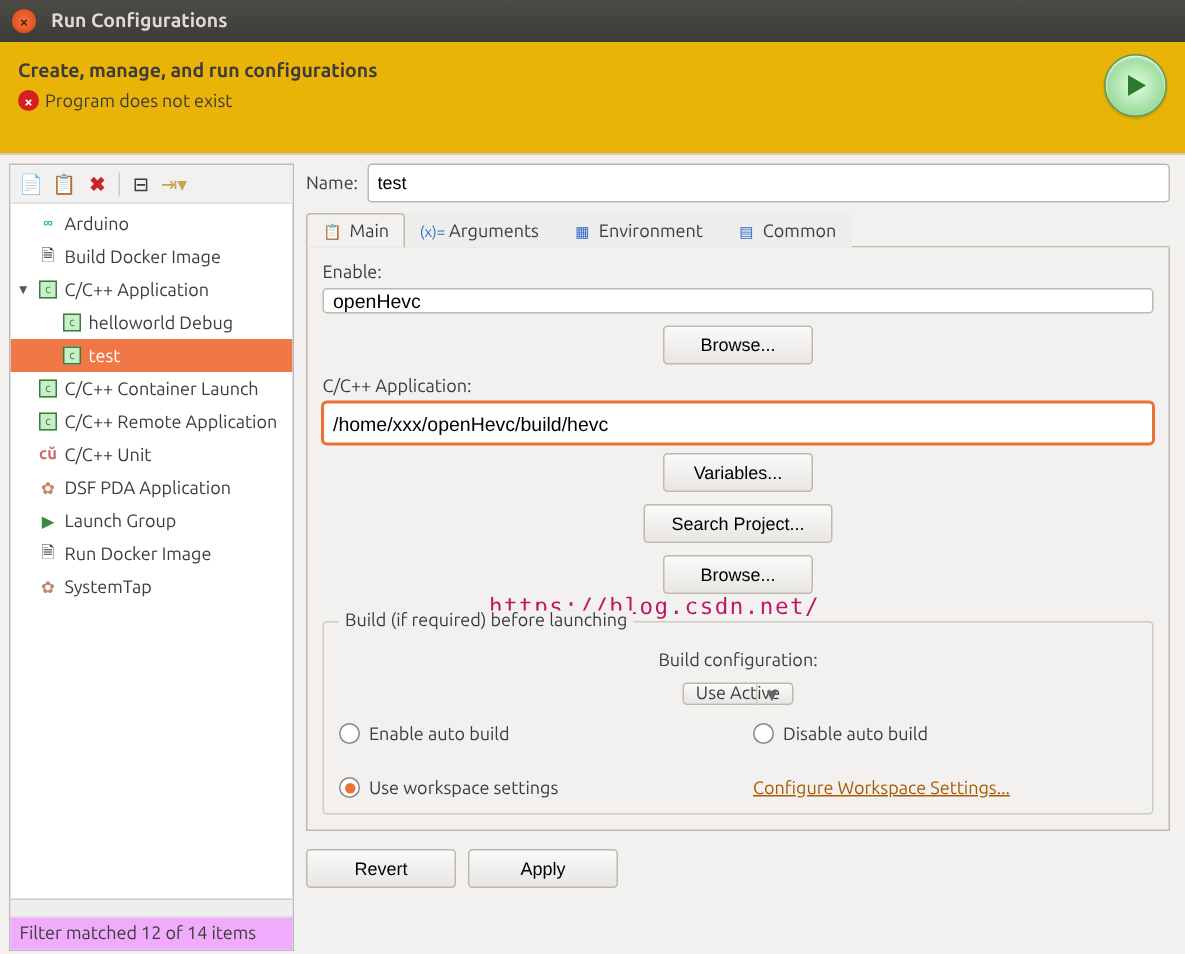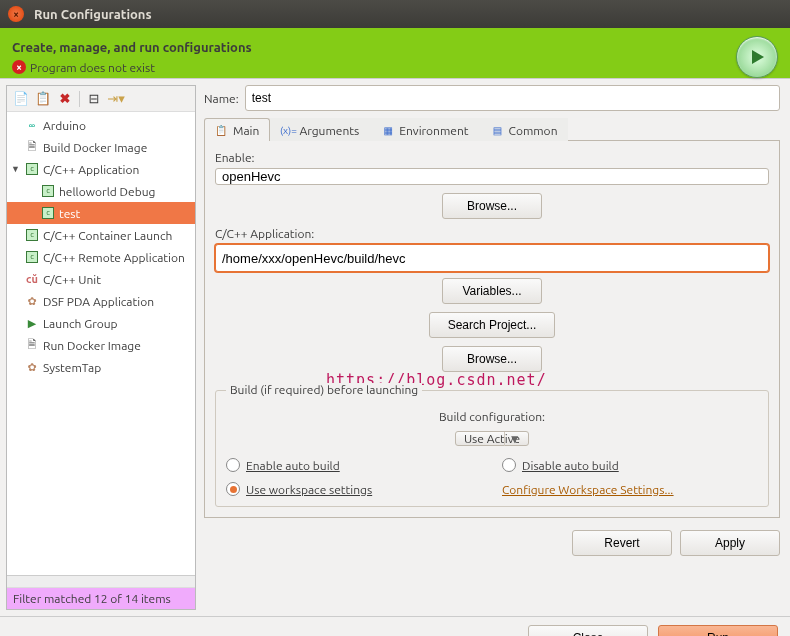--- a/index.html
+++ b/index.html
@@ -2,21 +2,21 @@
 <html><head>
 <meta charset="utf-8">
 <style>
 * { box-sizing: border-box; margin: 0; padding: 0; }
 body { font-family: "Ubuntu", "Segoe UI", sans-serif; font-size: 12px; background: #f2f1f0; color: #3c3c3c; width: 790px; height: 636px; overflow: hidden; }
 
 .titlebar { background: linear-gradient(#4c4b46, #3c3b37); height: 28px; display: flex; align-items: center; padding: 0 8px; color: #dfdbd2; }
 .titlebar .close-btn { width: 16px; height: 16px; background: radial-gradient(#f07746, #e04006); border-radius: 50%; display: flex; align-items: center; justify-content: center; margin-right: 10px; color: #5a1a00; font-size: 10px; font-weight: bold; }
 .titlebar .title { font-weight: bold; font-size: 13px; }
 
-.header { padding: 8px 12px 0; display: flex; align-items: center; border-bottom: 1px solid #ccc; background: #84cc16; position: relative; }
+.header { padding: 8px 12px 24px; display: flex; align-items: center; border-bottom: 1px solid #ccc; background: #eab308; position: relative; }
 .header-left { flex: 1; }
 .header-title { font-weight: bold; font-size: 13px; margin-bottom: 6px; }
 .header-msg { display: flex; align-items: center; gap: 4px; font-size: 12px; }
 .error-icon { width: 14px; height: 14px; border-radius: 50%; background: #d62020; color: #fff; display: inline-flex; align-items: center; justify-content: center; font-size: 10px; font-weight: bold; }
 .run-big { width: 42px; height: 42px; border-radius: 50%; background: radial-gradient(#e0ffe0, #7bc97b); border: 1px solid #5a9a5a; display: flex; align-items: center; justify-content: center; box-shadow: inset 0 1px 2px #fff, 0 1px 2px rgba(0,0,0,.2); }
 .run-big svg { width: 20px; height: 20px; }
 
 .body { display: flex; height: 537px; }
 
 .left-panel { width: 190px; border: 1px solid #bbb; margin: 6px 0 6px 6px; background: #fff; display: flex; flex-direction: column; }
@@ -54,23 +54,23 @@
 .btn.primary { background: linear-gradient(#f9b693, #f38d5b); border-color: #d47645; }
 .group { border: 1px solid #cfc9bf; border-radius: 3px; padding: 10px; margin-top: 10px; position: relative; }
 .group-title { position: relative; top: -18px; background: #f2f1f0; padding: 0 4px; display: inline-block; margin-bottom: -10px; }
 .watermark { position: absolute; color: #be185d; font-size: 15px; font-family: monospace; pointer-events: none; letter-spacing: 1px; }
 .radio-row { display: flex; align-items: center; gap: 6px; margin-top: 6px; }
 .radio { width: 14px; height: 14px; border-radius: 50%; border: 1px solid #888; background: #fff; display: inline-flex; align-items: center; justify-content: center; }
 .radio.checked::after { content: ""; width: 7px; height: 7px; border-radius: 50%; background: #e77334; }
 .select { flex: 1; height: 26px; border: 1px solid #bfb8ad; border-radius: 3px; background: linear-gradient(#fafafa,#e8e6e3); display: flex; align-items: center; padding: 0 8px; position: relative; }
 .select .caret { position: absolute; right: 4px; width: 20px; text-align: center; border-left: 1px solid #cfc9bf; color: #666; }
 .link { color: #a85a00; text-decoration: underline; cursor: pointer; }
-.two-col { display: grid; grid-template-columns: 1fr 1fr; gap: 4px 20px; margin-top: 6px; text-decoration: underline; }
-
-.action-row { display: flex; justify-content: flex-end; gap: 8px; margin-top: 12px; }
+.two-col { display: grid; grid-template-columns: 1fr 1fr; gap: 16px 20px; margin-top: 6px; }
+
+.action-row { display: flex; gap: 8px; margin-top: 12px; }
 
 .footer { display: flex; align-items: center; padding: 8px 12px; border-top: 1px solid #ccc; }
 .footer-btns { margin-left: auto; display: flex; gap: 10px; }
 .footer .btn { min-width: 120px; }
 
 .ic-c { display:inline-block; width:12px; height:12px; border:1px solid #3a7a3a; background:#c8f0c8; font-size:8px; line-height:10px; text-align:center; color:#3a7a3a; }
 .ic-gear { color:#b86; }
 </style>
 </head>
 <body>

